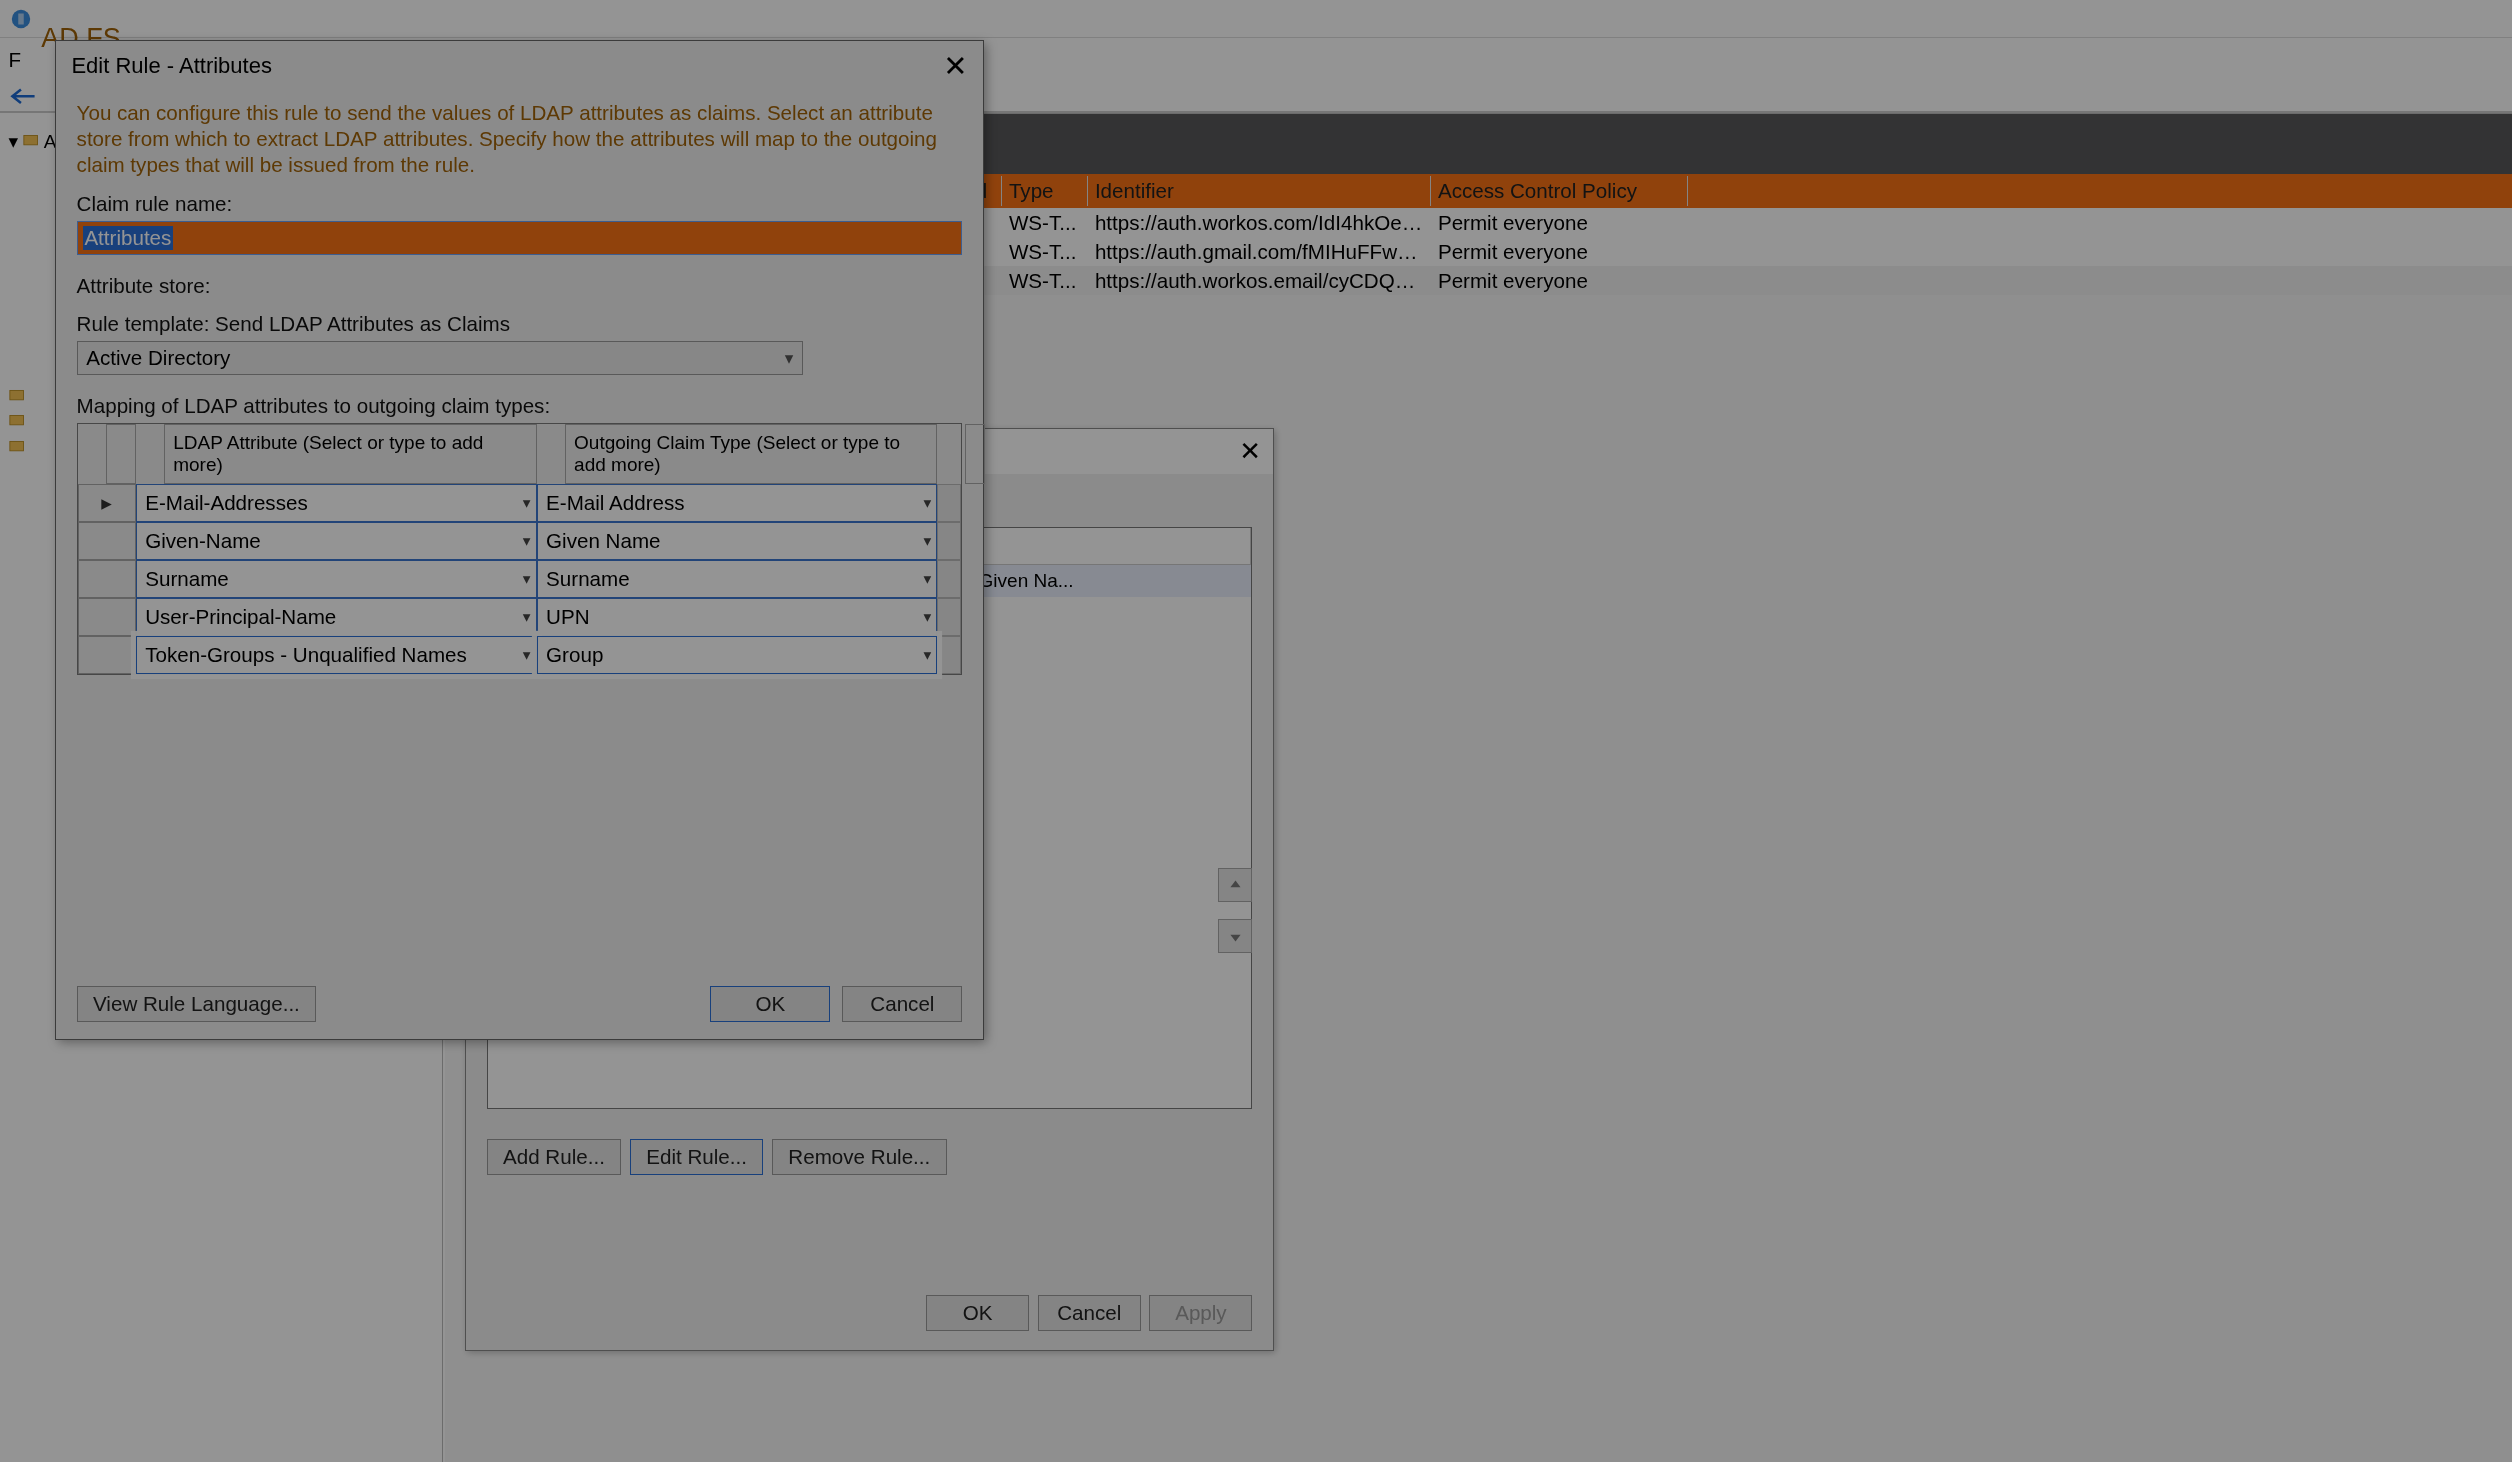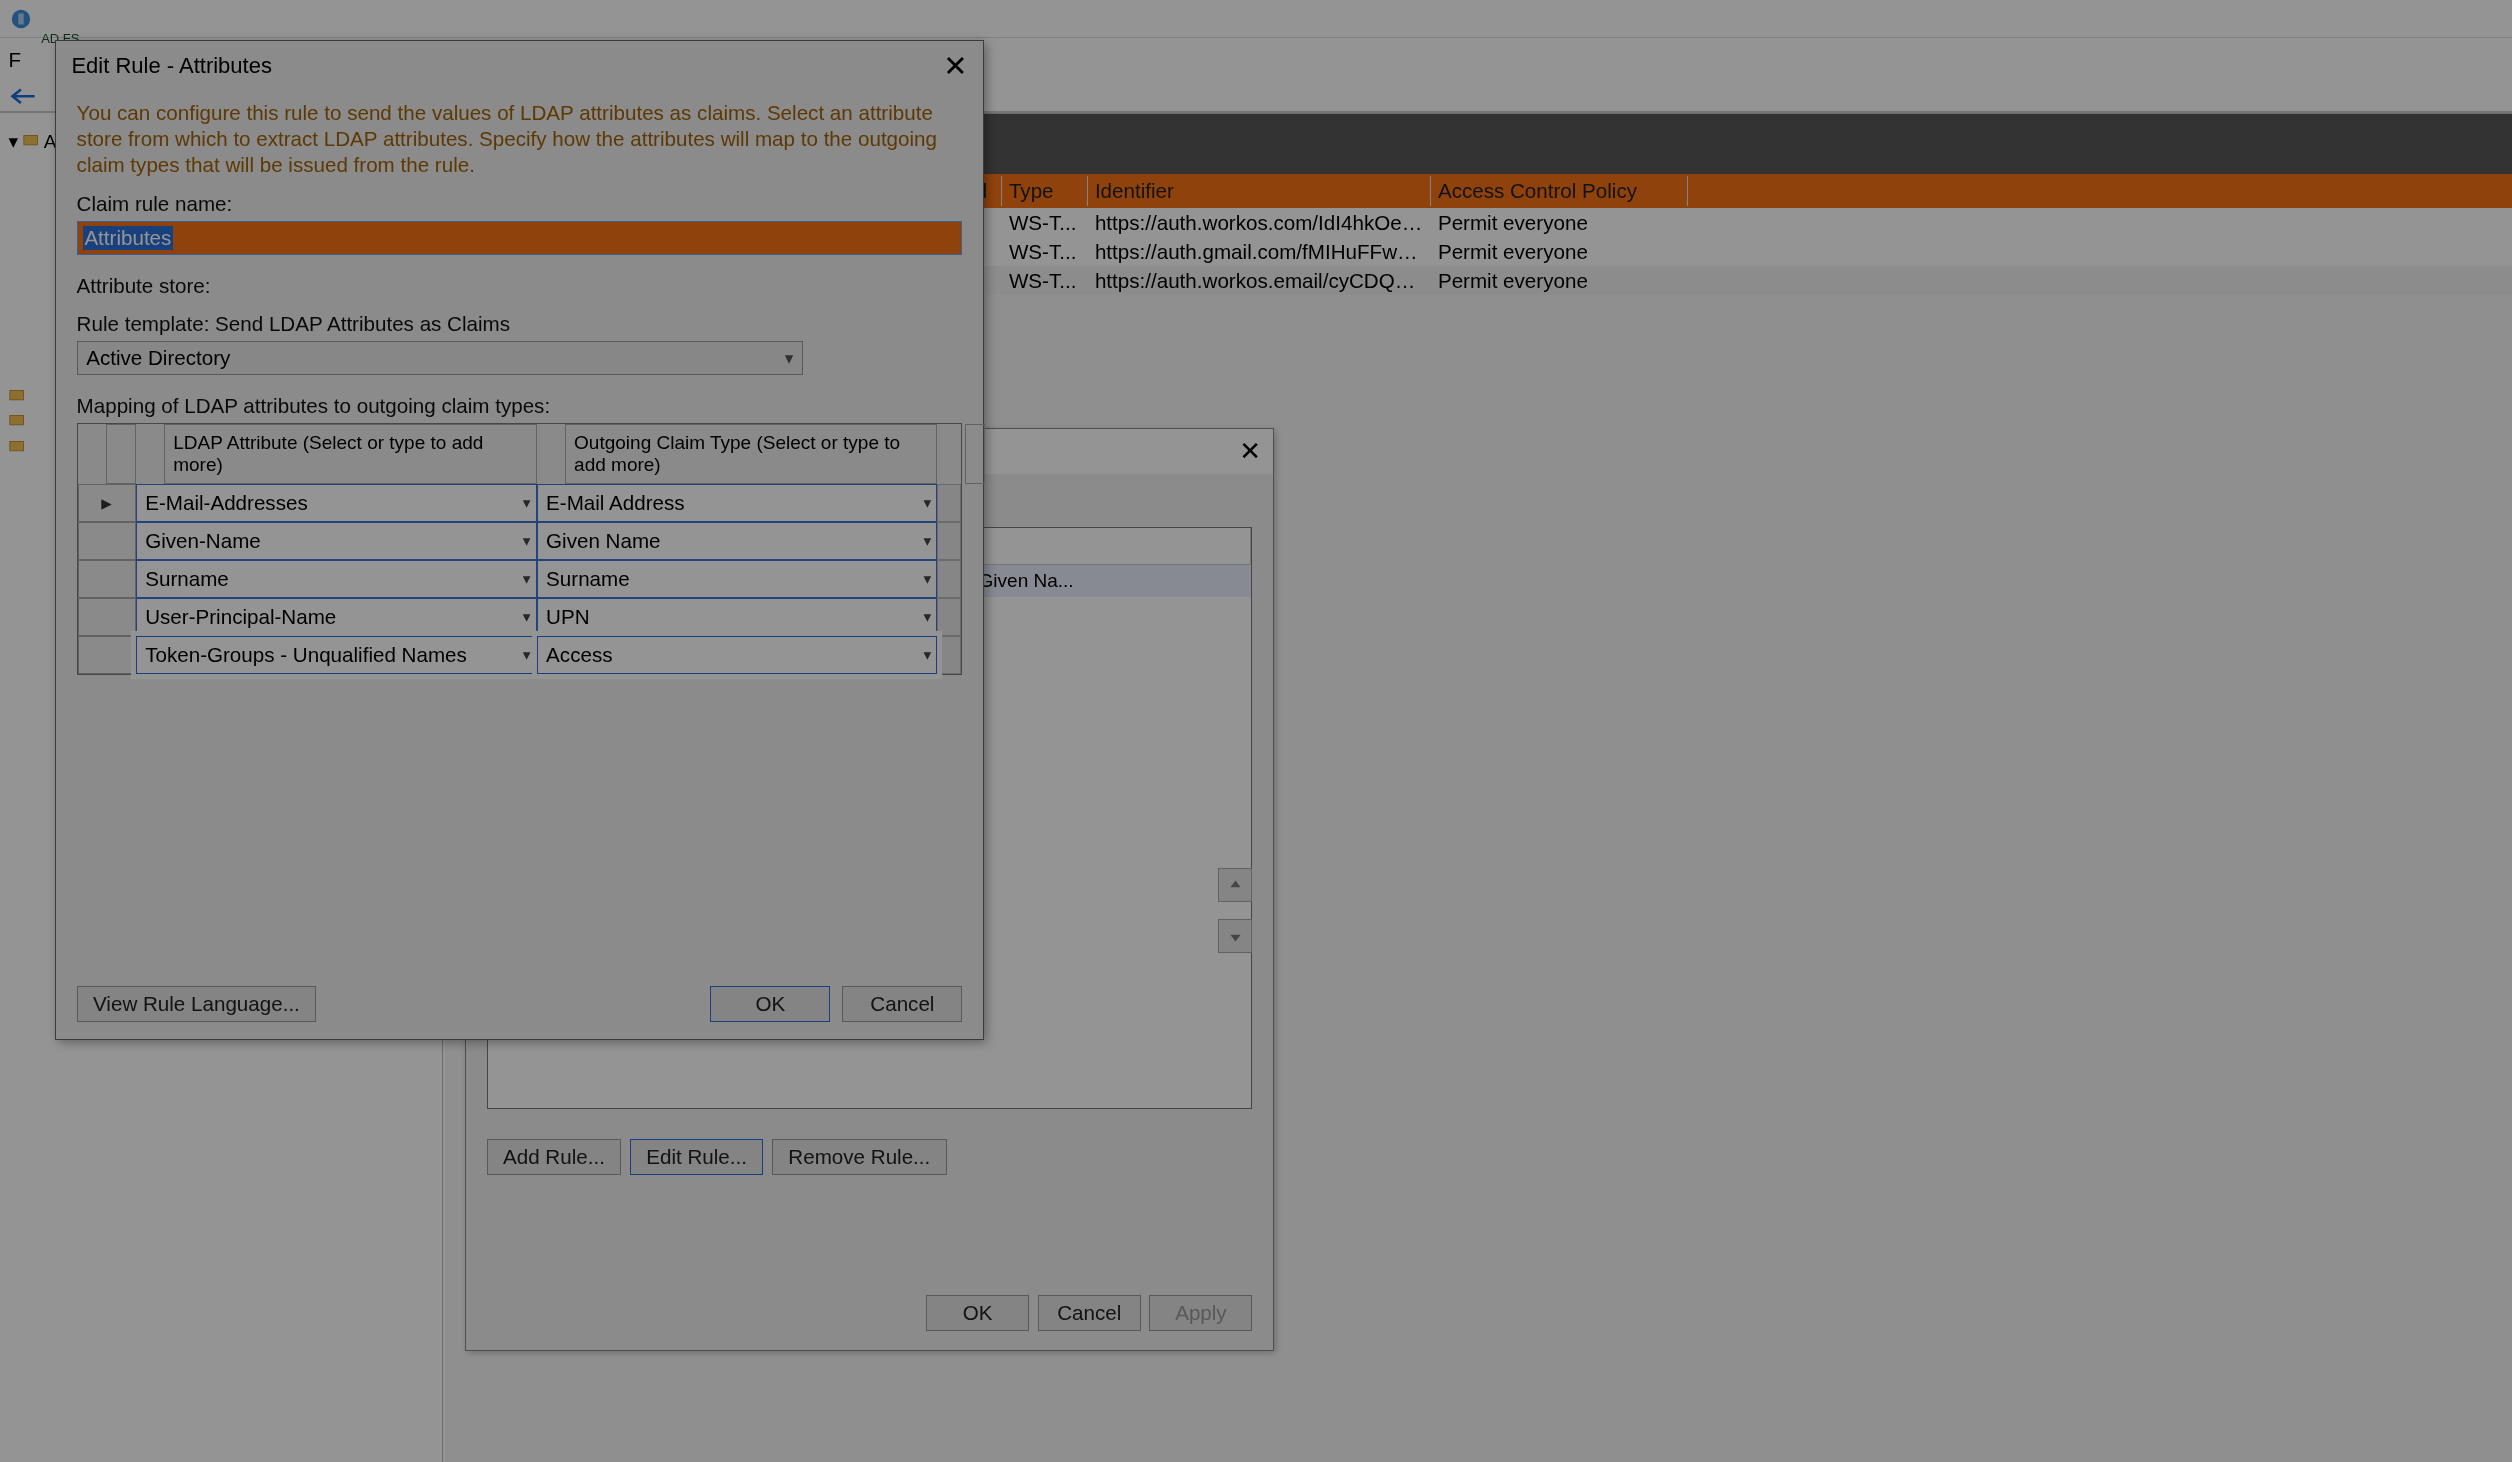--- a/index.html
+++ b/index.html
@@ -25,21 +25,21 @@
   .app-titlebar {
     position: absolute; top: 0; left: 0; right: 0;
     height: 38px;
     background: #fff;
     border-bottom: 0.9px solid #ddd;
     display: flex; align-items: center;
     padding: 0 8.6px;
     gap: 8.6px;
     z-index: 1;
   }
-  .app-titlebar .title-text { font-size: 13px; color: #14532d; margin-top: 40px; }
+  .app-titlebar .title-text { font-size: 27px; color: #a16207; margin-top: 40px; }
   .adfs-icon {
     width: 24px; height: 24px;
     display: flex; align-items: center; justify-content: center;
   }
 
   .menubar {
     position: absolute; top: 38px; left: 0; right: 0;
     height: 43px;
     display: flex; align-items: center;
     padding: 0 8.6px;
@@ -446,21 +446,21 @@
             </div>
           <div class="scroll-gutter"></div>
         </div>
         <div class="map-row highlight-row">
           <div class="gutter"></div>
           <div class="cell">
               <span>Token-Groups - Unqualified Names</span>
               <span class="chev">▾</span>
             </div>
           <div class="cell">
-              <span>Access</span>
+              <span>Group</span>
               <span class="chev">▾</span>
             </div>
           <div class="scroll-gutter"></div>
         </div>
       </div>
     </div>
 
     <div class="footer">
       <div class="btn">View Rule Language...</div>
       <div class="right">

